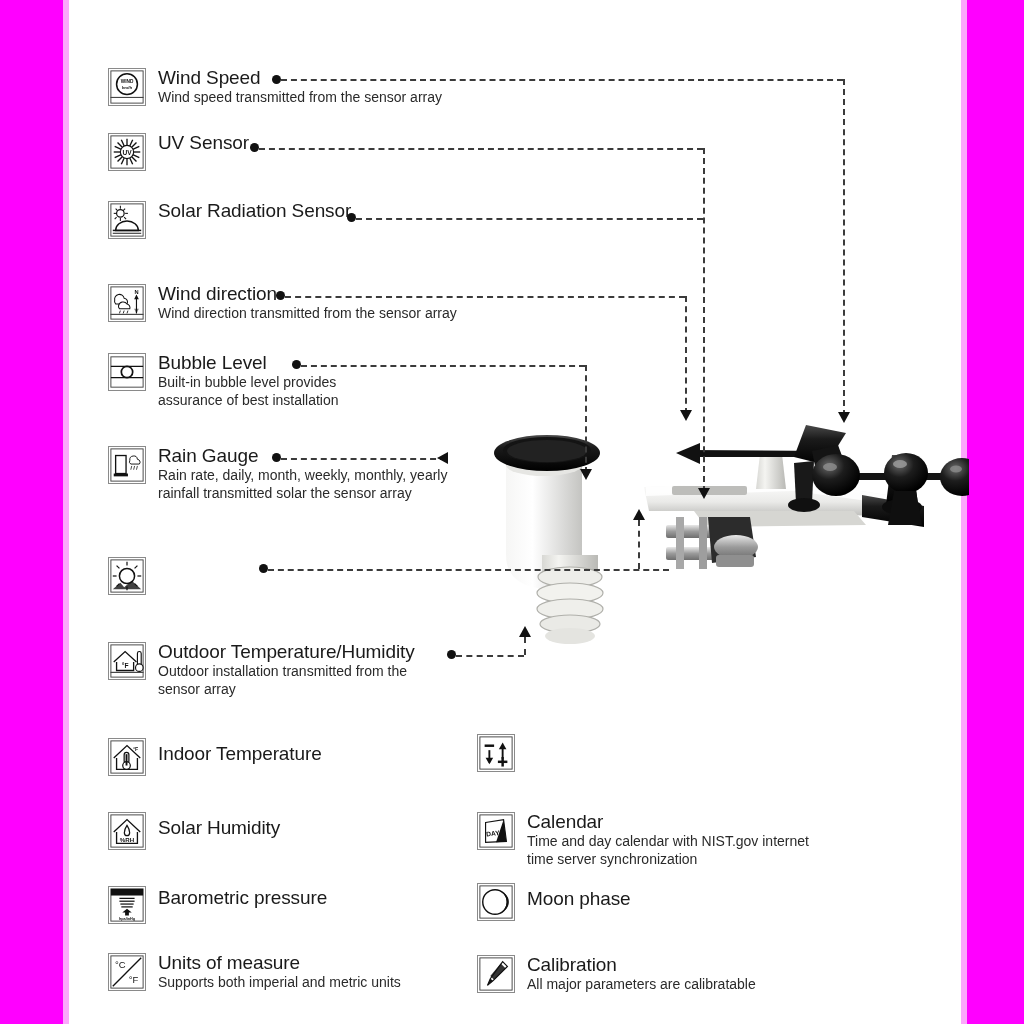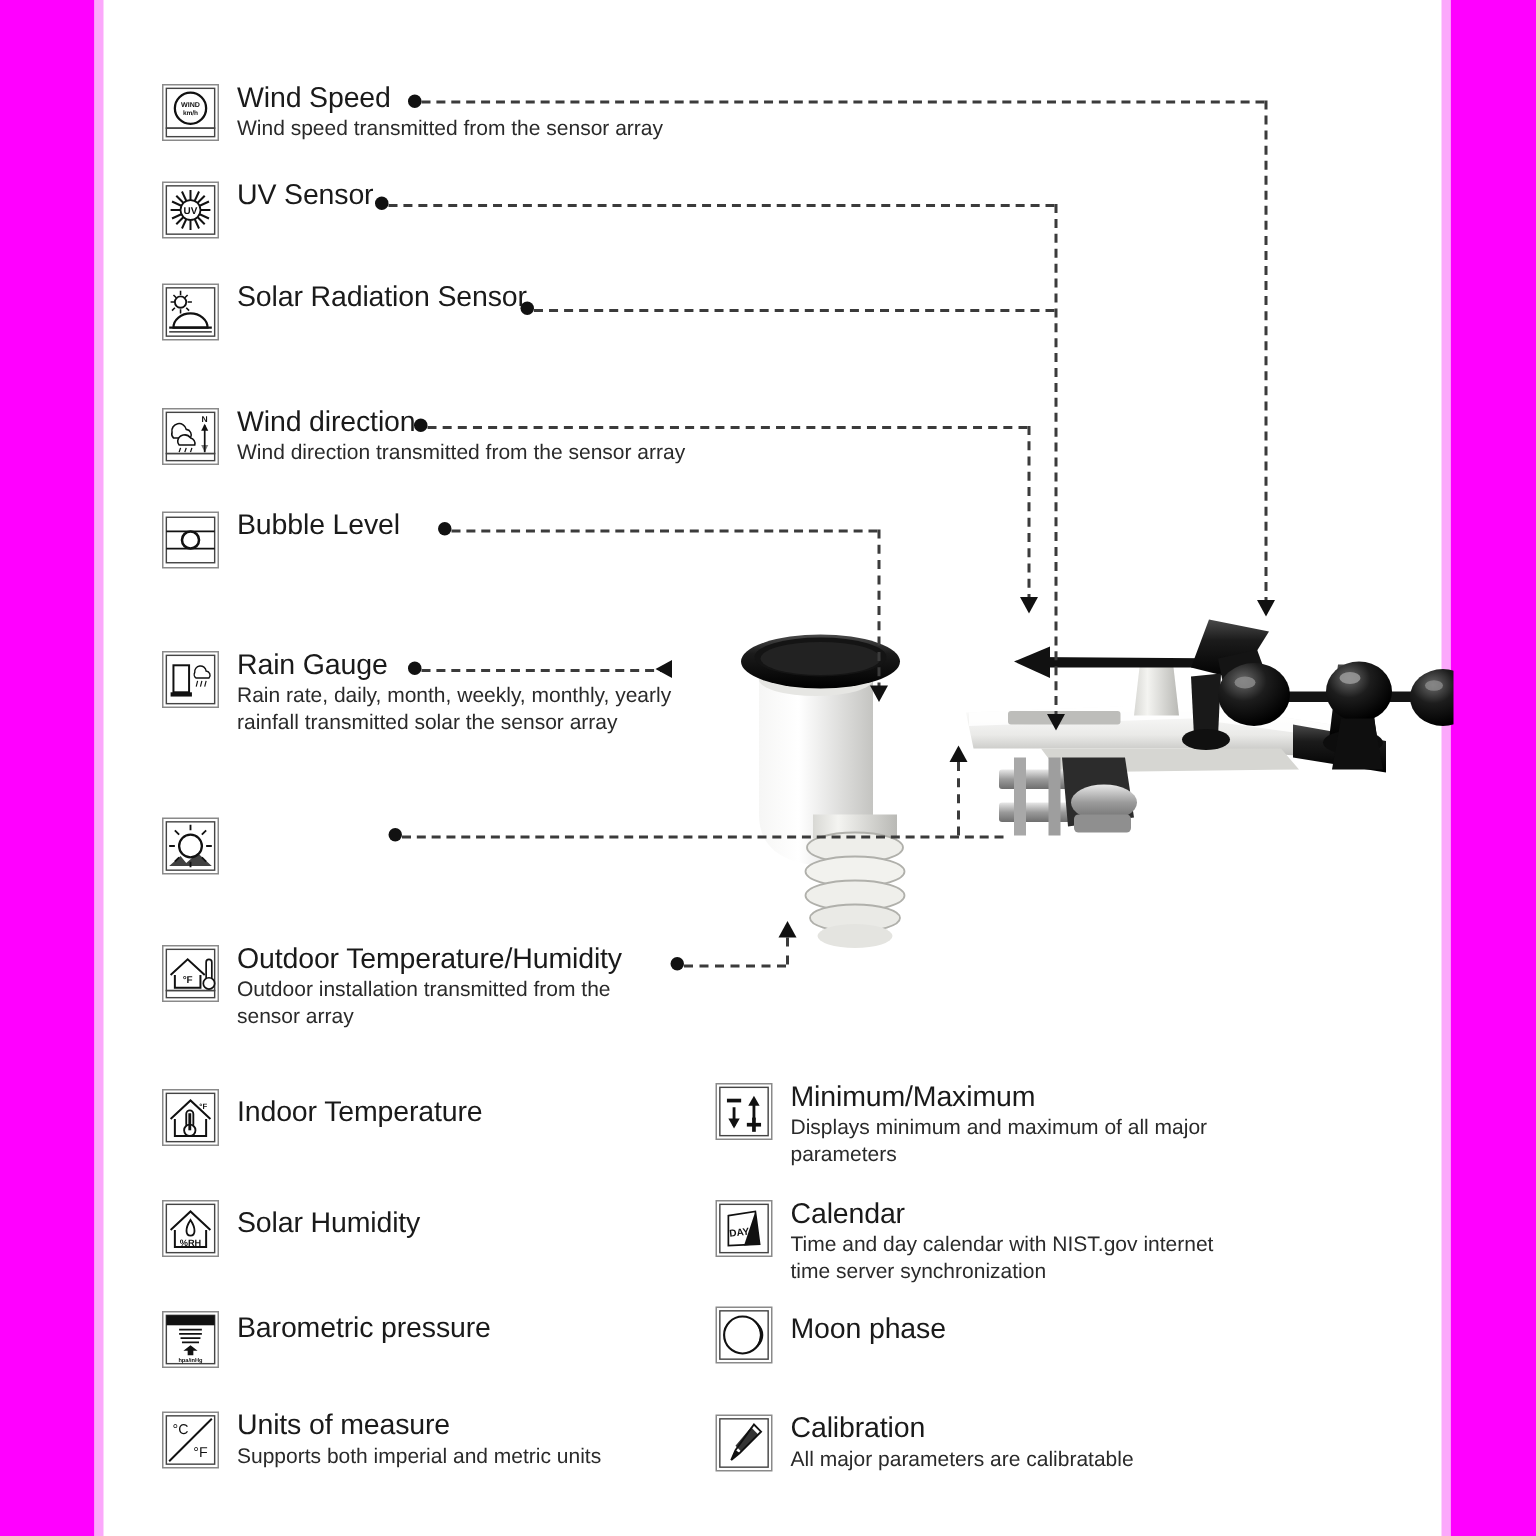--- a/index.html
+++ b/index.html
@@ -22,21 +22,21 @@
   .band.right { left: 967px; width: 57px; }
   .band-fade {
     position: absolute; top: 0; height: 1024px; width: 6px;
     background: #fba8fb;
   }
   .band-fade.l { left: 63px; }
   .band-fade.r { left: 961px; }
 
   .canvas {
     position: absolute;
-    left: 69px; top: 0; width: 892px; height: 761px;
+    left: 69px; top: 12px; width: 892px; height: 761px;
   }
 
   
   .feature {
     position: absolute;
     display: flex;
     align-items: flex-start;
   }
   .icon-box {
     width: 38px; height: 38px;
@@ -358,20 +358,22 @@
       <div class="icon-box">
         <svg viewBox="0 0 38 38">
           <rect x="2" y="3" width="34" height="32" fill="none" stroke="#444" stroke-width="1"></rect>
           <line x1="2" y1="13" x2="36" y2="13" stroke="#111" stroke-width="1.2"></line>
           <line x1="2" y1="25" x2="36" y2="25" stroke="#111" stroke-width="1.2"></line>
           <circle cx="19" cy="19" r="6" fill="#fff" stroke="#111" stroke-width="1.8"></circle>
         </svg>
       </div>
       <div class="f-text">
         <div class="f-title">Bubble Level</div>
+        <div class="f-desc">Built-in bubble level provides
+assurance of best installation</div>
       </div>
     </div>
 
     <div class="feature" style="left:39px; top:434px;">
       <div class="icon-box">
         <svg viewBox="0 0 38 38">
           <rect x="2" y="2" width="34" height="34" fill="none" stroke="#444" stroke-width="1"></rect>
           <rect x="7" y="9" width="11" height="19" fill="#fff" stroke="#111" stroke-width="1.4"></rect>
           <rect x="5" y="28" width="15" height="3" fill="#111"></rect>
           <path d="M 22 14 a 4 4 0 0 1 8 -1 a 3 3 0 0 1 2 5 H 23 a 3 3 0 0 1 -1 -4 Z" fill="#fff" stroke="#111" stroke-width="1"></path>
@@ -501,25 +503,20 @@
           <rect x="2" y="2" width="34" height="34" fill="none" stroke="#444" stroke-width="1"></rect>
           <rect x="7" y="10" width="10" height="2.6" fill="#111"></rect>
           <line x1="12" y1="16" x2="12" y2="29" stroke="#111" stroke-width="2"></line>
           <path d="M 12 31 L 8 24 L 16 24 Z" fill="#111"></path>
           <line x1="26" y1="12" x2="26" y2="25" stroke="#111" stroke-width="2"></line>
           <path d="M 26 8 L 22 15 L 30 15 Z" fill="#111"></path>
           <rect x="21" y="27" width="10" height="2.6" fill="#111"></rect>
           <rect x="24.7" y="23.3" width="2.6" height="10" fill="#111"></rect>
         </svg>
       </div>
-      <div class="f-text">
-        <div class="f-title">Minimum/Maximum</div>
-        <div class="f-desc">Displays minimum and maximum of all major
-parameters</div>
-      </div>
     </div>
 
     <div class="feature" style="left:408px; top:800px;">
       <div class="icon-box">
         <svg viewBox="0 0 38 38">
           <rect x="2" y="2" width="34" height="34" fill="none" stroke="#444" stroke-width="1"></rect>
           <path d="M 8 10 L 27 7 L 30 30 L 8 31 Z" fill="#fff" stroke="#111" stroke-width="1.2"></path>
           <path d="M 27 7 L 30 30 L 19 31 Z" fill="#111"></path>
           <text x="16" y="24" font-size="7" text-anchor="middle" font-family="'Liberation Sans',sans-serif" font-weight="bold" fill="#111" transform="rotate(-7 16 24)">DAY</text>
         </svg>

